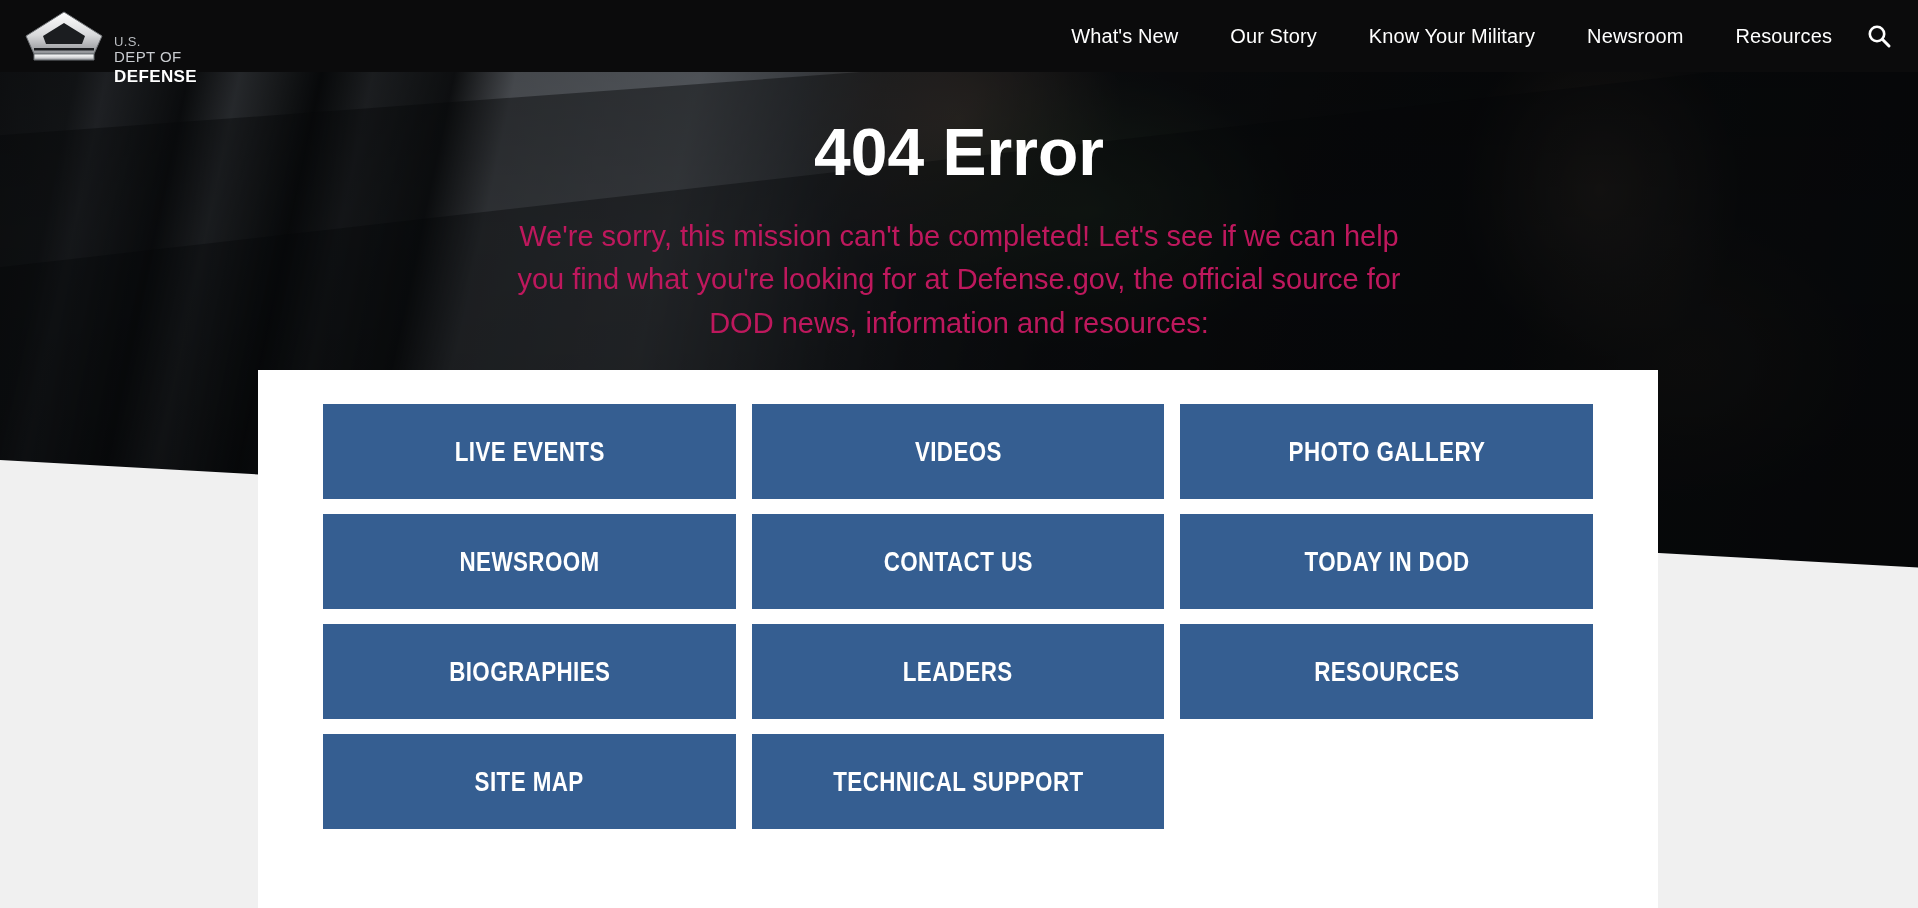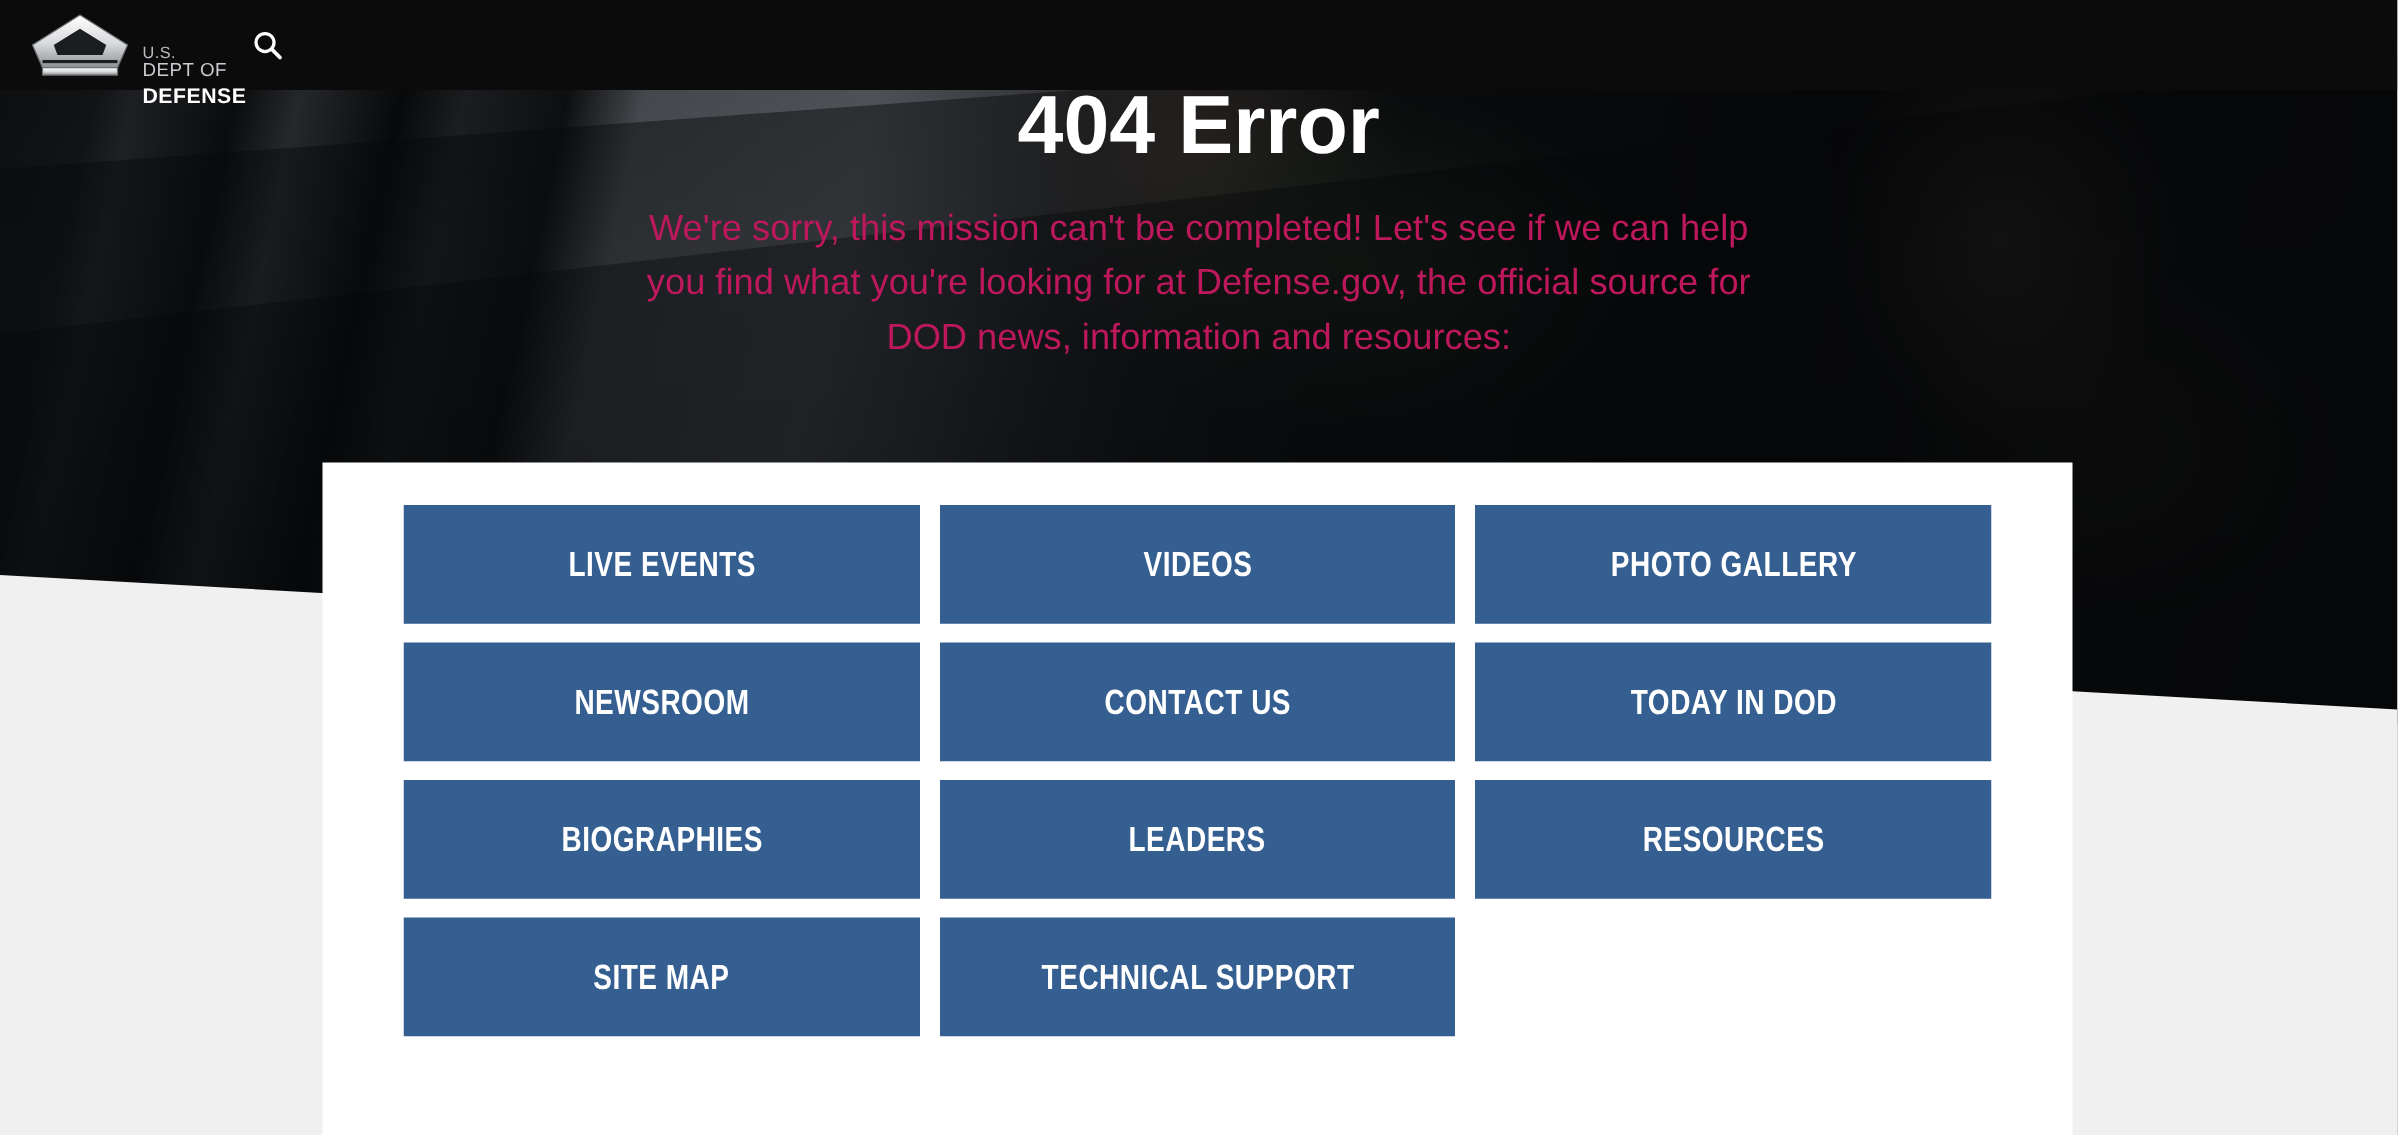--- a/index.html
+++ b/index.html
@@ -120,25 +120,25 @@
     white-space: nowrap;
   }
   .search-btn {
     background: none; border: none; cursor: pointer;
     padding: 4px; margin-right: 22px; display: flex; align-items: center;
   }
 
   
   .hero-text {
     position: absolute;
-    top: 12px; left: 0;
+    top: 0; left: 0;
     width: 1918px;
     z-index: 20;
     text-align: center;
-    padding-top: 53px;
+    padding-top: 118px;
   }
   .hero-title {
     color: #ffffff;
     font-family: "Liberation Sans Narrow", "Liberation Sans", sans-serif;
     font-weight: bold;
     font-size: 66px;
     line-height: 1.04;
     letter-spacing: 0px;
   }
   .hero-sub {
@@ -244,20 +244,27 @@
         <rect x="12" y="38" width="60" height="2.5" fill="#1b1d20"></rect>
         <path d="M12 44 L72 44 L72 50 L12 50 Z" fill="url(#sealg)" stroke="#6d7074" stroke-width="1"></path>
       </svg>
       <span class="brand-text">
         <span class="l1">U.S.</span>
         <span class="l2">DEPT OF</span>
         <span class="l3">DEFENSE</span>
       </span>
     </a>
 
+    <nav class="mainnav">
+      <a href="#">What's New</a>
+      <a href="#">Our Story</a>
+      <a href="#">Know Your Military</a>
+      <a href="#">Newsroom</a>
+      <a href="#">Resources</a>
+    </nav>
 
     <button class="search-btn">
       <svg width="26" height="26" viewBox="0 0 26 26">
         <circle cx="11" cy="11" r="7.2" fill="none" stroke="#ffffff" stroke-width="2.6"></circle>
         <line x1="16.3" y1="16.3" x2="23" y2="23" stroke="#ffffff" stroke-width="3" stroke-linecap="round"></line>
       </svg>
     </button>
   </div>
 
   <div class="hero-text">

